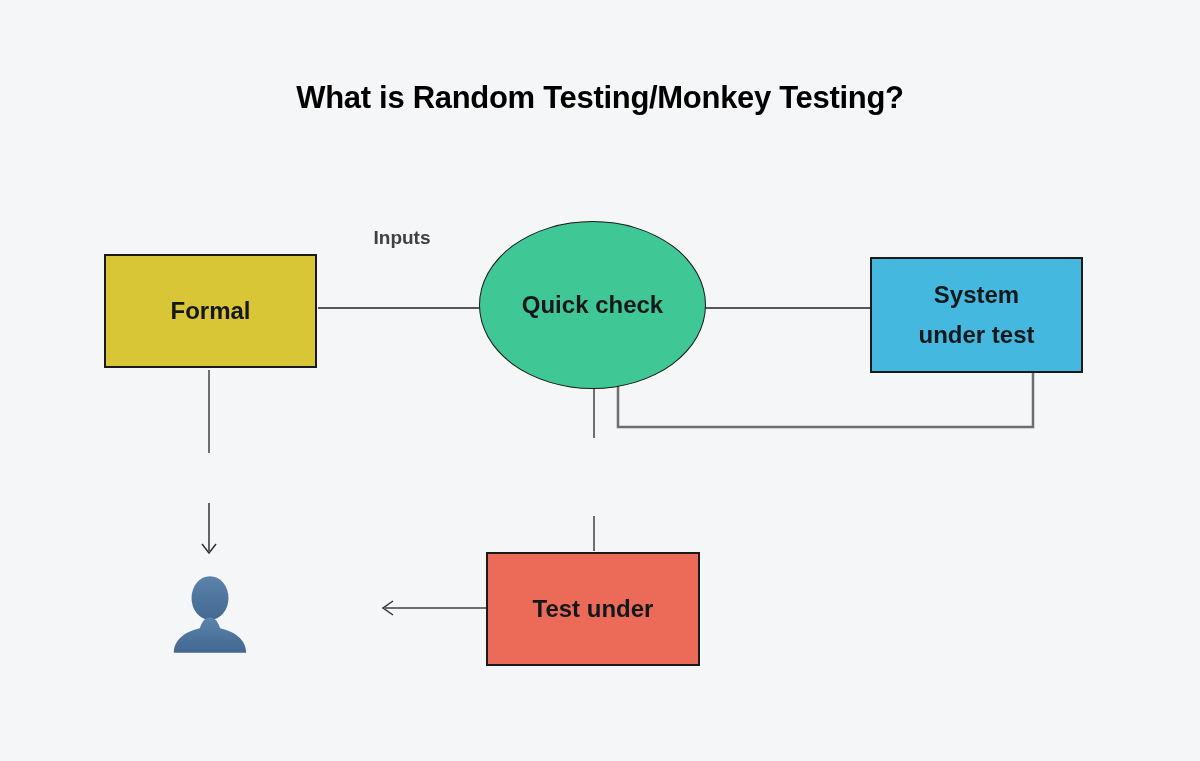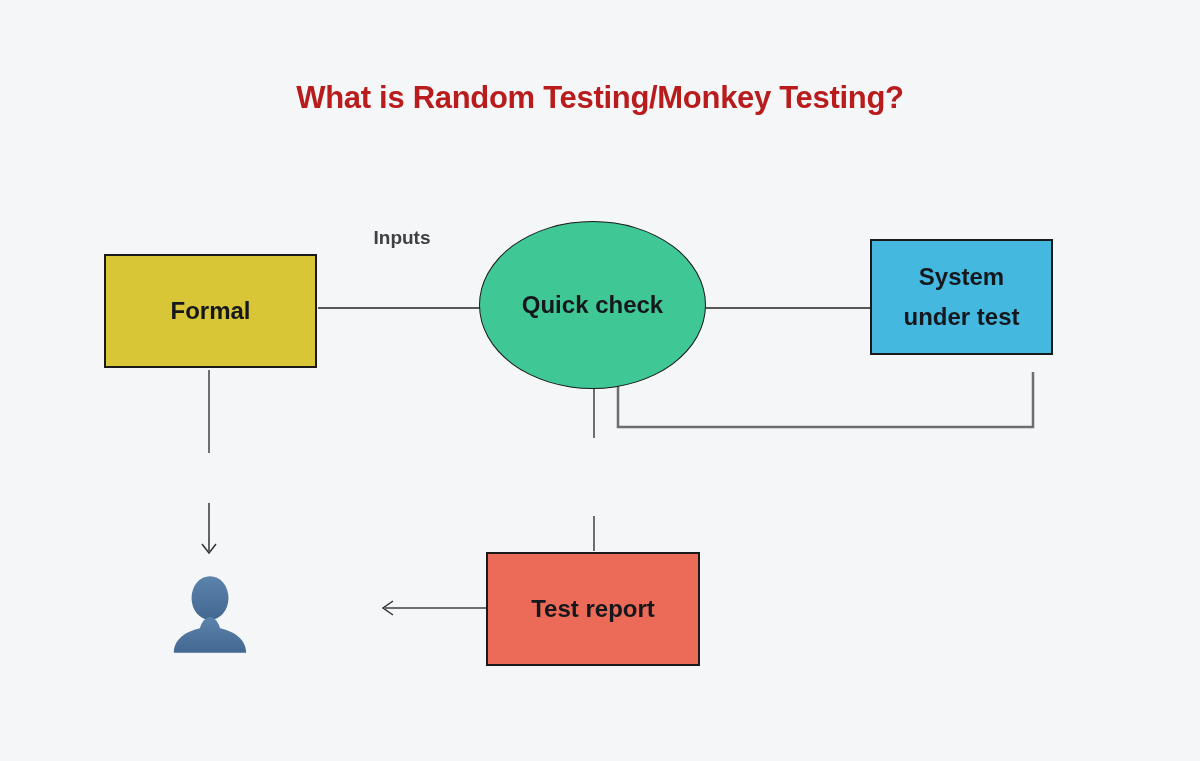--- a/index.html
+++ b/index.html
@@ -15,21 +15,21 @@
 
   .title {
     position: absolute;
     left: 0; right: 0;
     top: 80px;
     margin: 0;
     text-align: center;
     font-size: 31px;
     font-weight: 700;
     letter-spacing: -0.3px;
-    color: #b91c1c;
+    color: #000000;
   }
 
   .connectors {
     position: absolute;
     inset: 0;
     width: 1200px;
     height: 761px;
     pointer-events: none;
   }
 
@@ -48,21 +48,21 @@
 
   .node.rect { border-width: 2px; }
 
   .node.ellipse {
     border-radius: 50%;
     border-width: 1.5px;
   }
 
   .node-formal   { left: 104px; top: 254px; width: 213px; height: 114px; }
   .node-quick    { left: 479px; top: 221px; width: 227px; height: 168px; }
-  .node-system   { left: 870px; top: 239px; width: 183px; height: 116px; line-height: 1.65; }
+  .node-system   { left: 870px; top: 257px; width: 213px; height: 116px; line-height: 1.65; }
   .node-report   { left: 486px; top: 552px; width: 214px; height: 114px; }
 
   .edge-label {
     position: absolute;
     font-weight: 700;
     font-size: 19px;
     color: #404040;
     text-align: center;
     line-height: 1.4;
   }
@@ -116,21 +116,21 @@
   <div class="node ellipse node-quick" style="background: rgb(63, 199, 149); border-color: rgb(26, 26, 26);">
     <span>Quick check</span>
   </div>
 
   <div class="node rect node-system" style="background: rgb(69, 184, 224); border-color: rgb(26, 26, 26);">
     <span class="ml">System
 under test</span>
   </div>
 
   <div class="node rect node-report" style="background: rgb(236, 106, 88); border-color: rgb(26, 26, 26);">
-    <span>Test report</span>
+    <span>Test under</span>
   </div>
 
   <div class="edge-label lbl-inputs">Inputs</div>
 
 
 
 
 
   <svg class="person" viewBox="0 0 100 92" xmlns="http://www.w3.org/2000/svg">
     <defs>

